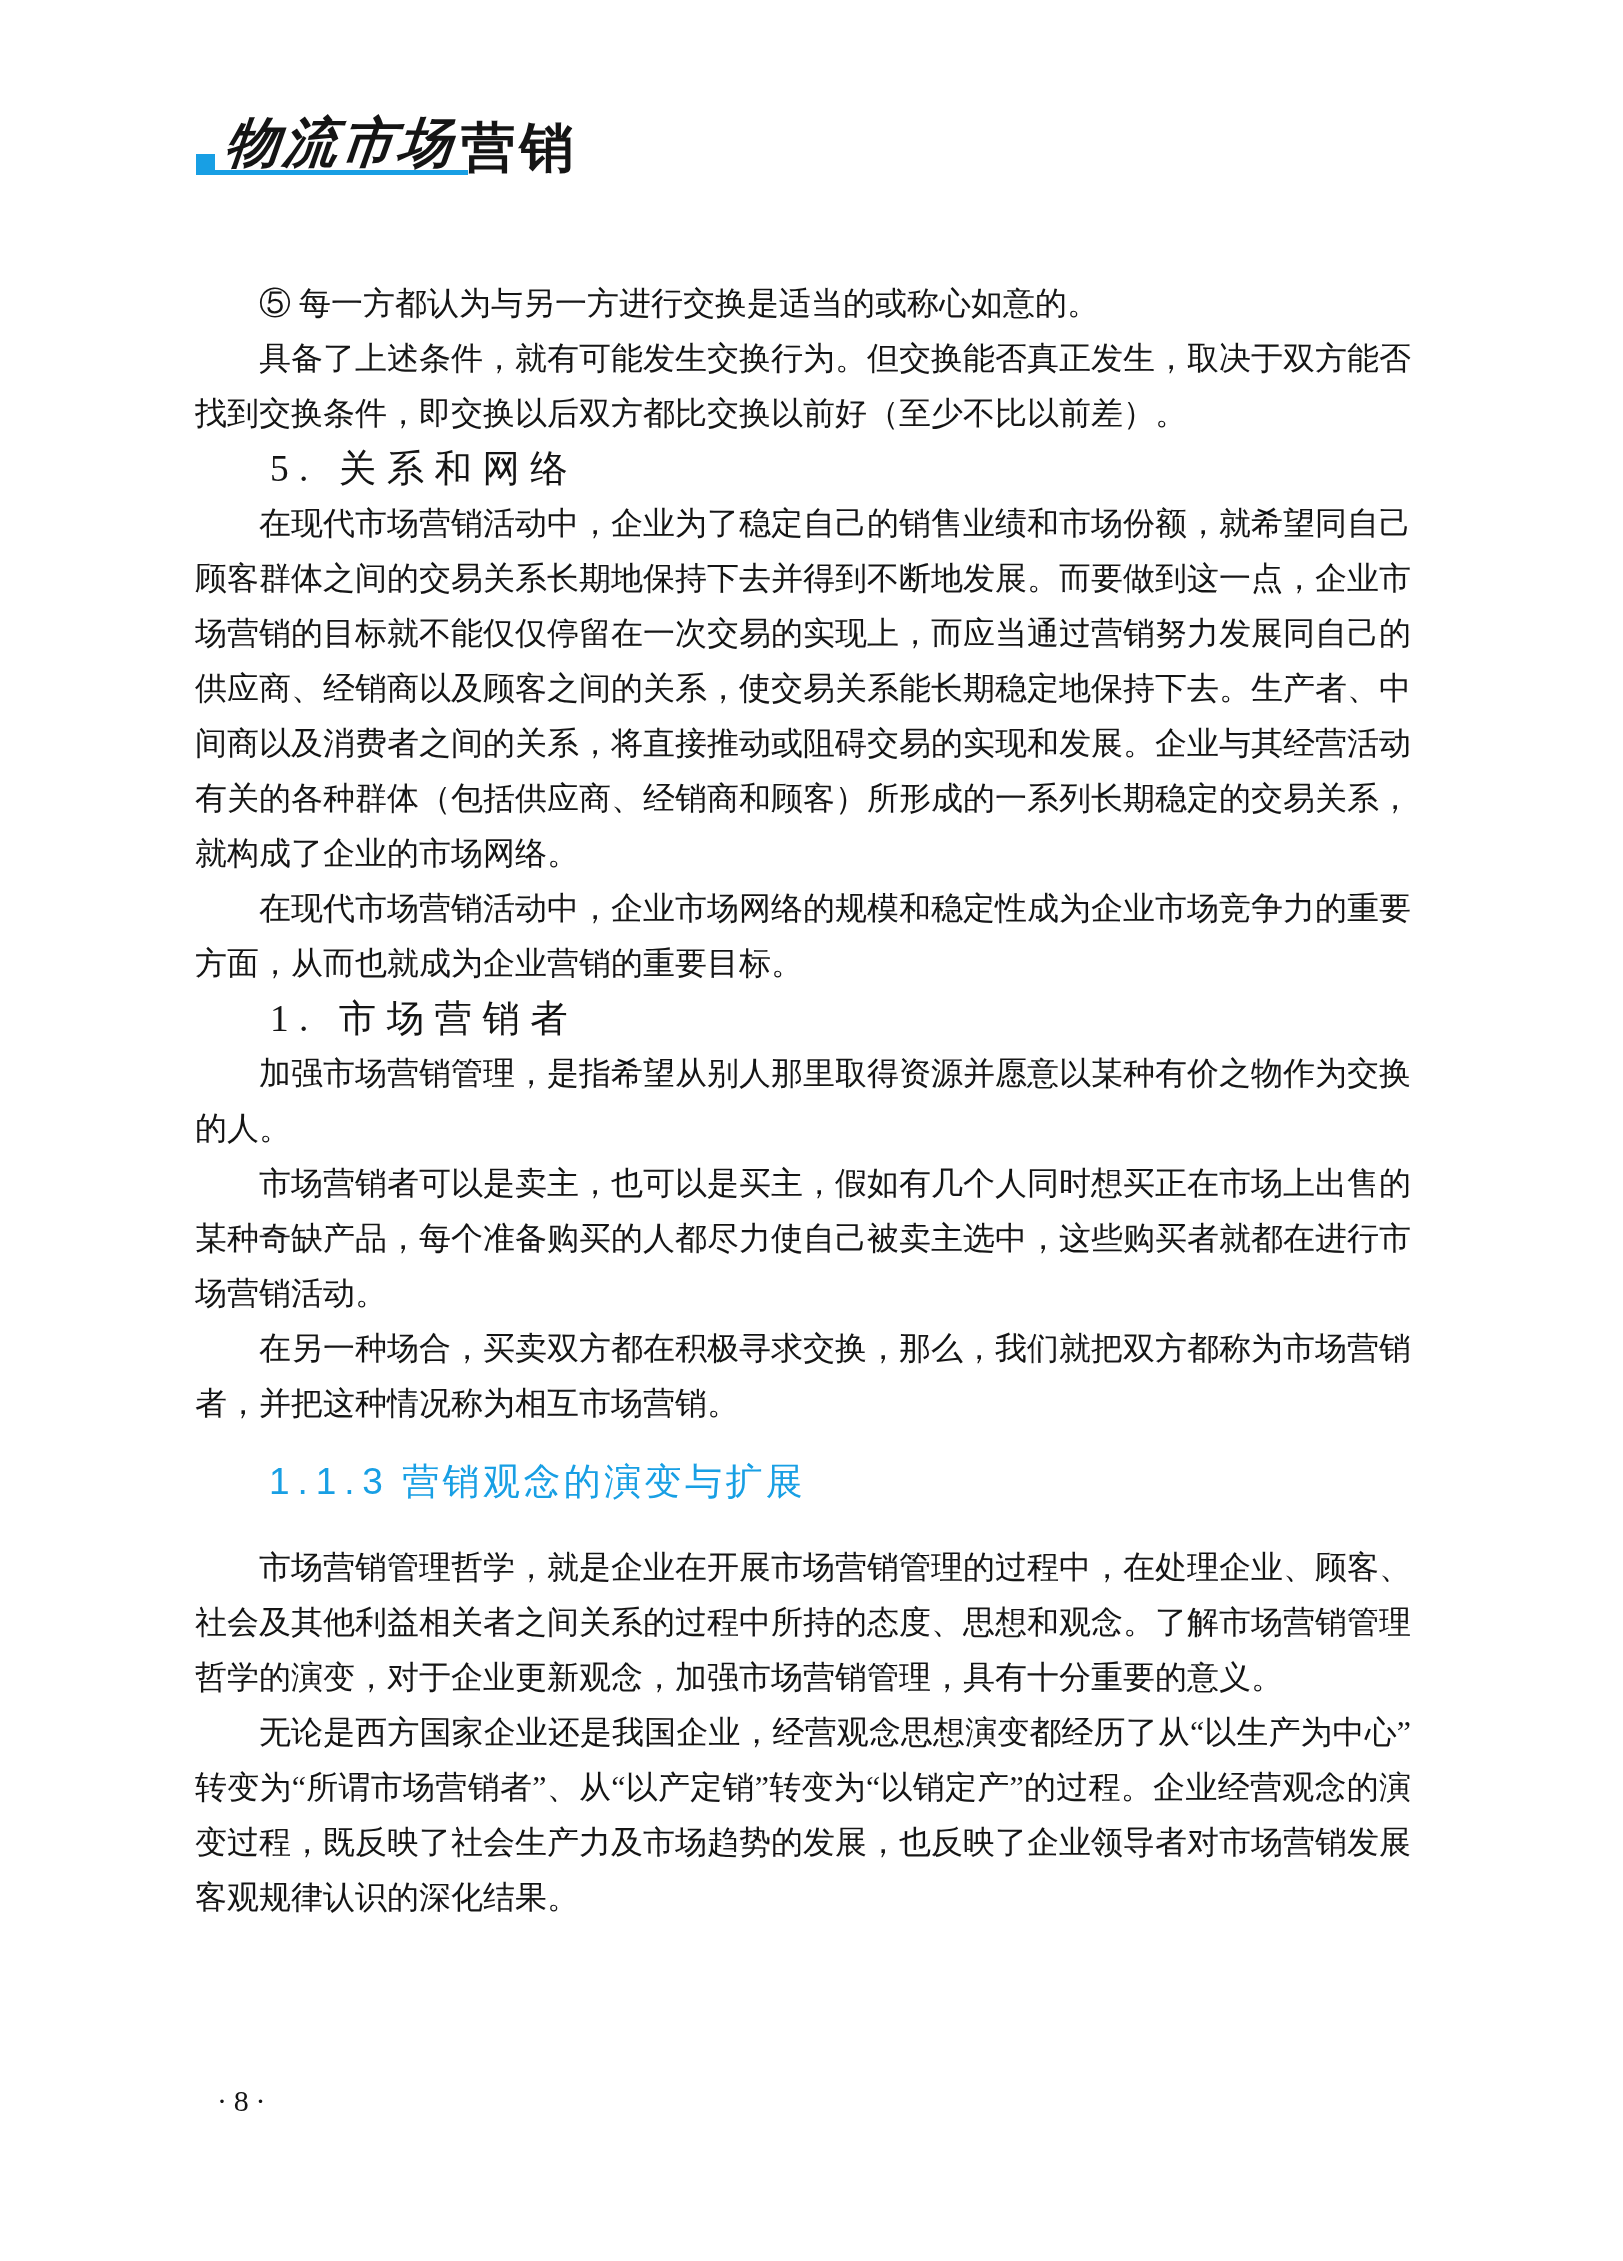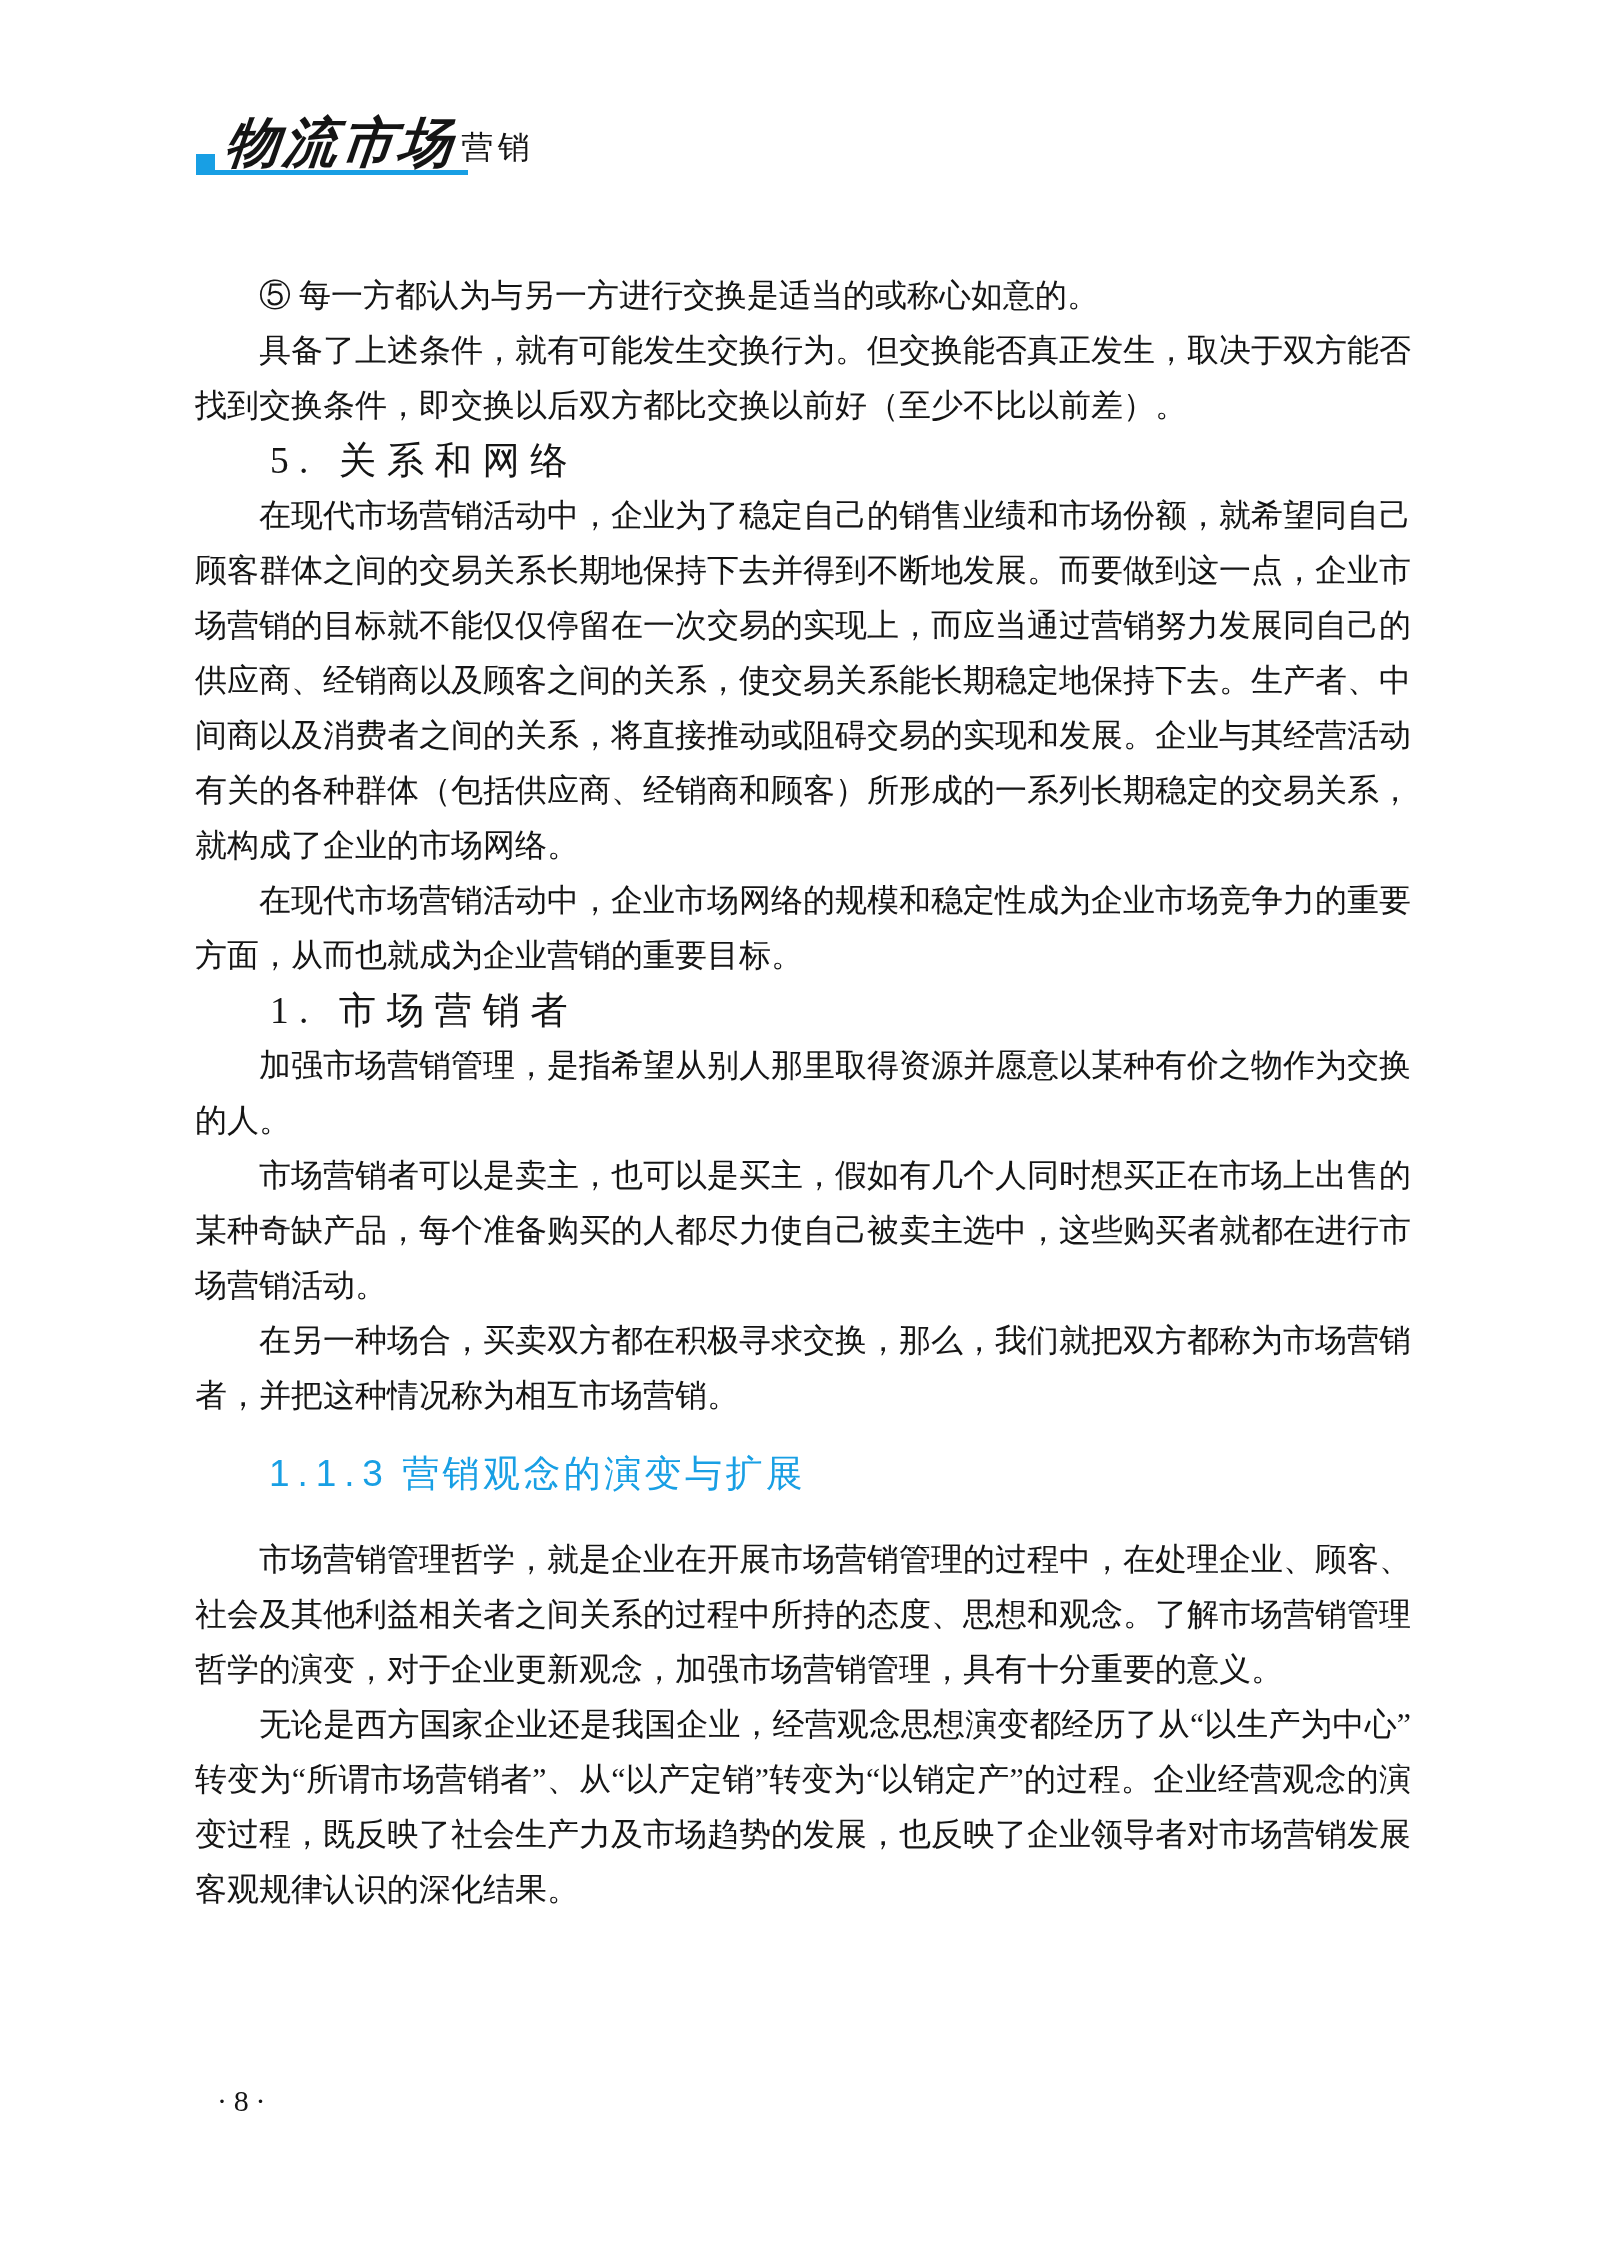--- a/index.html
+++ b/index.html
@@ -28,26 +28,26 @@
     display:flex;align-items:flex-end;gap:5.6px;white-space:nowrap;
   }
   .hdr-calli{
     font-family:"Liberation Serif",serif;
     font-style:italic;font-weight:bold;
     font-size:54px;line-height:56px;letter-spacing:3.4px;
     transform:skewX(-6deg);
   }
   .hdr-suffix{
     font-family:"Liberation Sans",sans-serif;
-    font-weight:400;font-size:32px;line-height:48px;letter-spacing:4.5px;
+    font-weight:700;font-size:54px;line-height:48px;letter-spacing:4.5px;
   }
 
   
   .body-col{
-    position:absolute;left:195px;top:268px;width:1216px;
+    position:absolute;left:195px;top:276px;width:1216px;
     font-size:32px;line-height:55px;
     text-align:justify;
   }
   .body-col p,.body-col h2,.body-col h3{margin:0;padding:0;font-weight:normal;}
   .para{text-indent:2em;}
   .subhead{text-indent:2em;letter-spacing:0.28em;}
   .section{
     font-family:"Liberation Sans",sans-serif;
     font-weight:bold;
     color:var(--accent);

